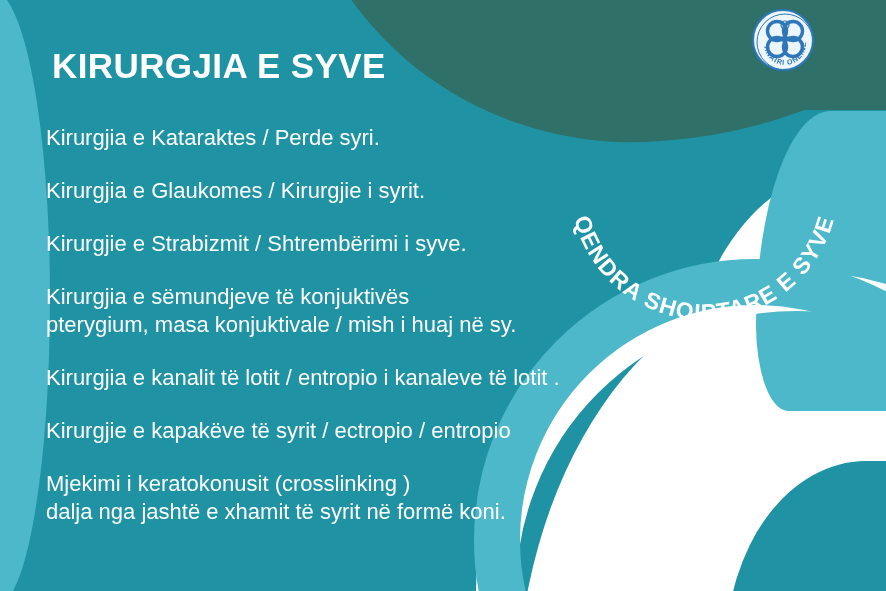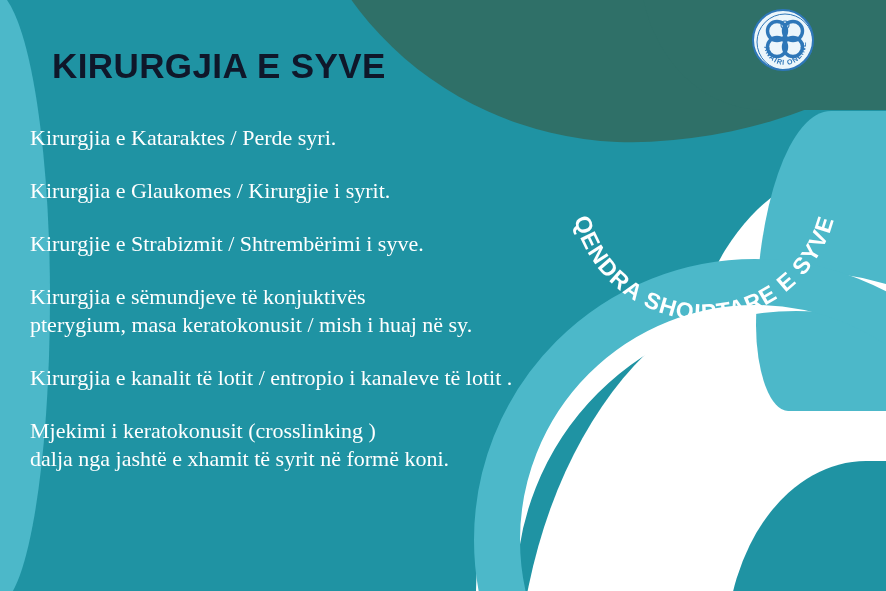--- a/index.html
+++ b/index.html
@@ -200,30 +200,29 @@
   }
   #badge svg{position:absolute;left:0;top:0;}
   #badge .btext{
     fill:#2e77b8;font-size:7.2px;font-weight:700;
     font-family:"Liberation Sans", sans-serif;letter-spacing:0.9px;
   }
 
   
   #title{
     position:absolute;left:52px;top:46px;
-    color:#0f172a;
+    color:#ffffff;
     font-size:35px;
     font-weight:700;
     letter-spacing:0.4px;
     white-space:nowrap;
   }
   #lines{
-    position:absolute;left:30px;top:124px;
+    position:absolute;left:46px;top:124px;
     width:660px;
-    font-family:Liberation Serif, serif;
   }
   .line{
     color:#ffffff;
     font-size:22px;
     font-weight:400;
     line-height:28px;
     margin-bottom:25px;
     white-space:pre-line;
   }
   .line:last-child{margin-bottom:12px;}
@@ -277,19 +276,20 @@
     </svg>
   </div>
 
   <div id="title">KIRURGJIA E SYVE</div>
 
   <div id="lines">
     <div class="line">Kirurgjia e Kataraktes / Perde syri.</div>
     <div class="line">Kirurgjia e Glaukomes  / Kirurgjie i syrit.</div>
     <div class="line">Kirurgjie e Strabizmit / Shtrembërimi i syve.</div>
     <div class="line">Kirurgjia e sëmundjeve të konjuktivës
-pterygium, masa keratokonusit  / mish i huaj në sy.</div>
+pterygium, masa konjuktivale  / mish i huaj në sy.</div>
     <div class="line">Kirurgjia e kanalit të lotit / entropio i kanaleve të lotit .</div>
+    <div class="line">Kirurgjie e kapakëve të syrit / ectropio / entropio</div>
     <div class="line">Mjekimi i keratokonusit (crosslinking )
 dalja nga jashtë e xhamit të syrit në formë koni.</div>
   </div>
 
 </div>
 
 </body></html>

